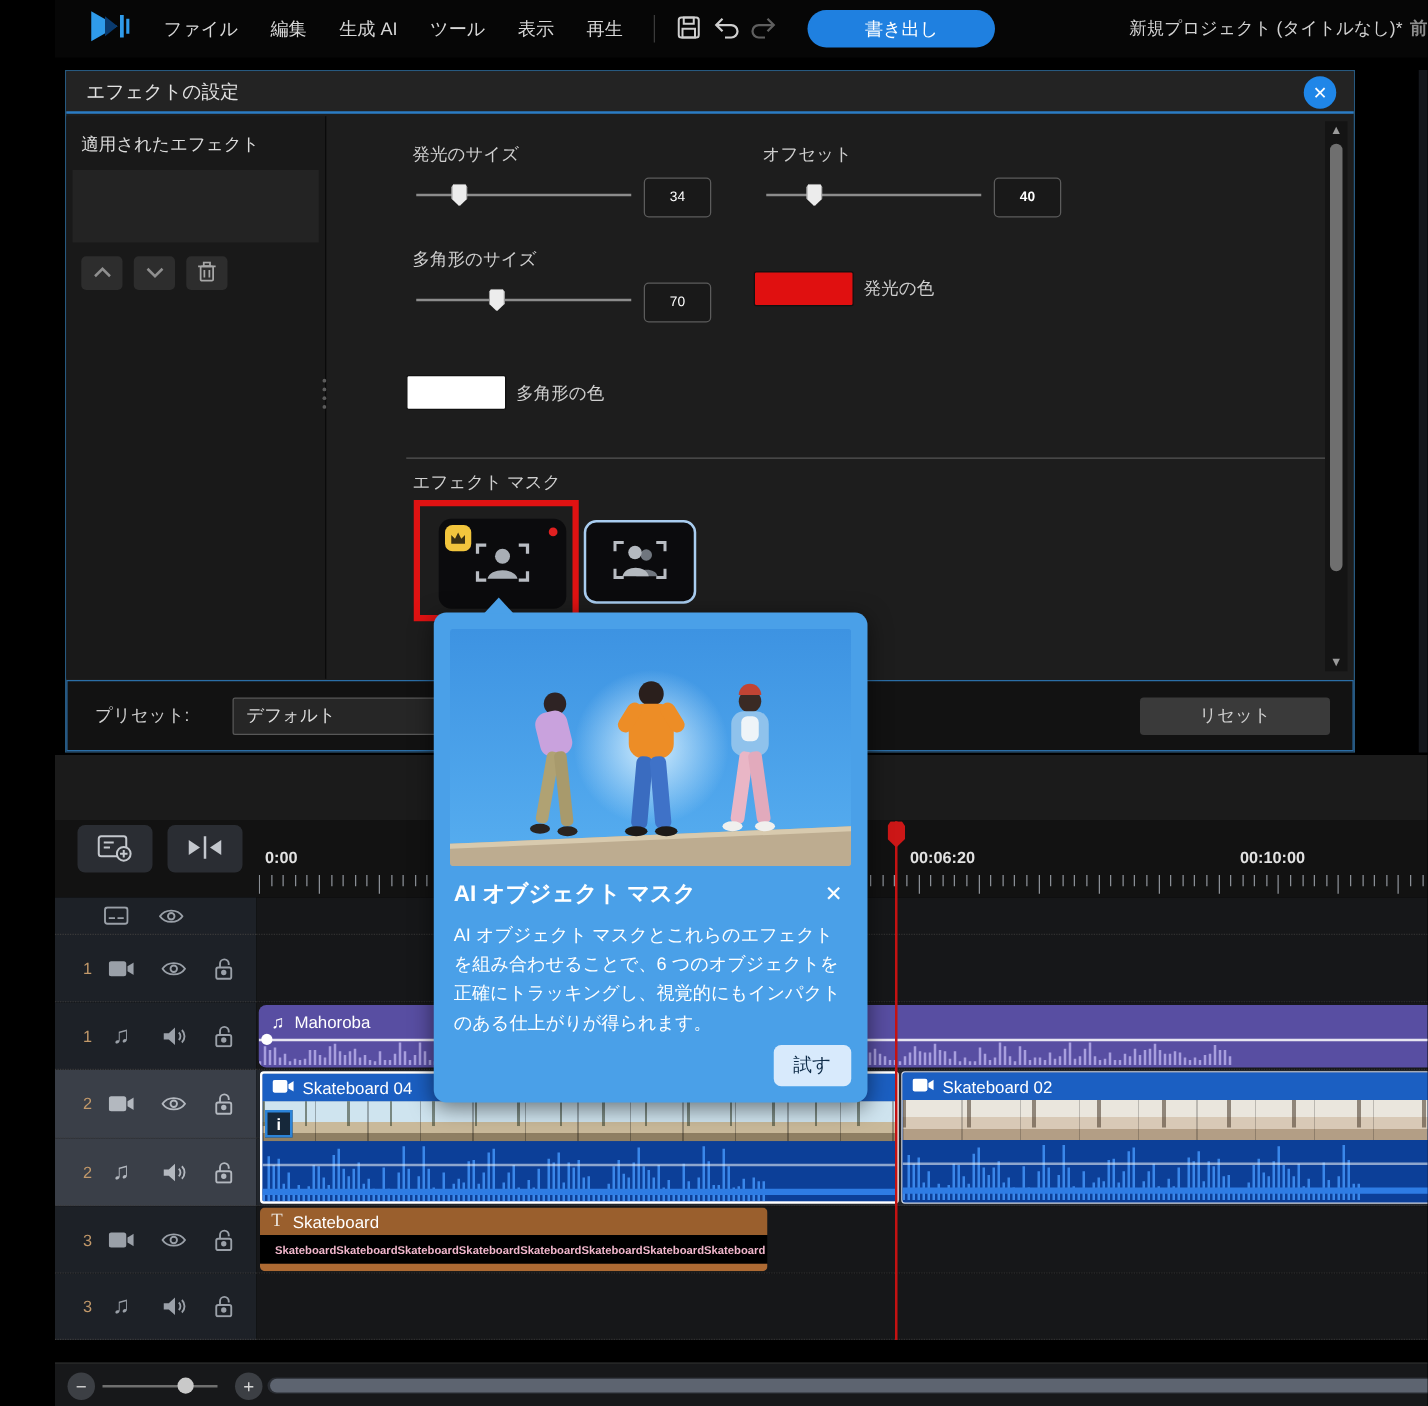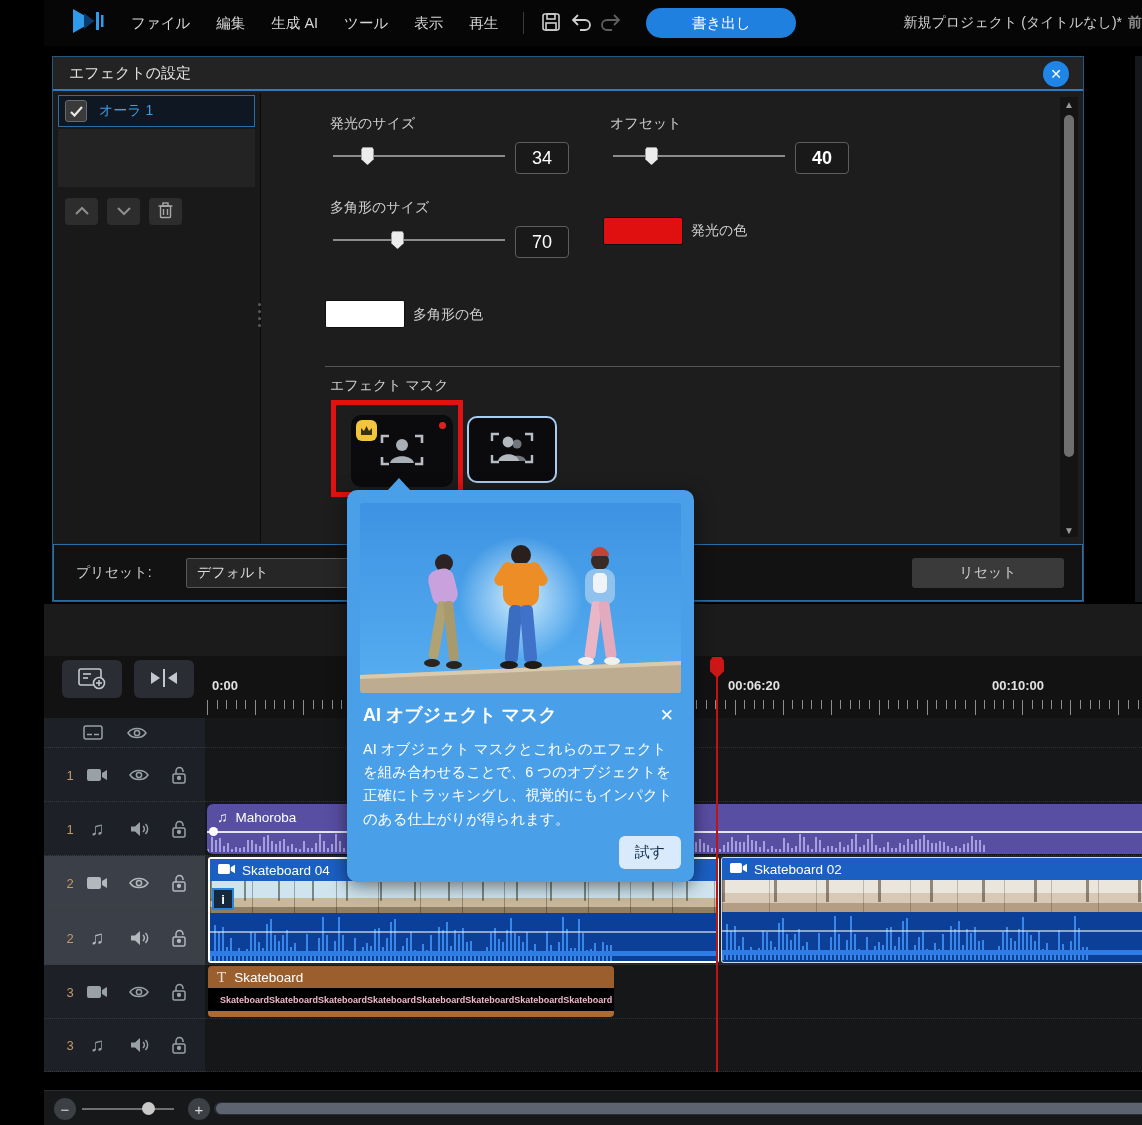--- a/index.html
+++ b/index.html
@@ -31,21 +31,21 @@
   #list-controls button{width:33px;height:27px;background:#2d2d2d;border:none;border-radius:4px;display:flex;align-items:center;justify-content:center;}
 
   #splitter-dots{position:absolute;left:205px;top:246px;width:4px;display:flex;flex-direction:column;gap:4px;}
   #splitter-dots i{width:3px;height:3px;border-radius:50%;background:#5c5c5c;}
 
   
   .fx-label{position:absolute;font-size:14px;color:#cfcfcf;white-space:nowrap;}
   .slider{position:absolute;height:18px;}
   .slider .track{position:absolute;left:0;right:0;top:8px;height:2px;background:#8c8c8c;}
   .slider .thumb{position:absolute;top:0;width:13px;height:18px;background:#ececec;border:1px solid #9a9a9a;box-sizing:border-box;clip-path:polygon(50% 100%,0 66%,0 16%,16% 0,84% 0,100% 16%,100% 66%);}
-  .valbox{position:absolute;width:52px;height:30px;background:#191919;border:1px solid #5c5c5c;border-radius:4px;color:#fff;font-size:18px;display:flex;align-items:center;justify-content:center;}
+  .valbox{position:absolute;width:52px;height:30px;background:#191919;border:1px solid #5c5c5c;border-radius:4px;color:#fff;font-size:11px;display:flex;align-items:center;justify-content:center;}
   .swatch{position:absolute;width:78px;height:26px;border-radius:2px;border:1px solid #111;}
   #fx-divider{position:absolute;left:272px;top:309px;width:740px;height:1px;background:#555;}
 
   .mask-btn{position:absolute;width:102px;height:72px;background:#0b0b0d;border-radius:10px;border:none;}
   #mask-btn-2{width:90px;height:67px;border:2px solid #a9cdf0;box-sizing:border-box;background:#0b0b0d;}
   .crown-badge{position:absolute;left:5px;top:5px;width:21px;height:21px;border-radius:6px;background:#f2c53d;display:flex;align-items:center;justify-content:center;}
   .red-dot{position:absolute;right:7px;top:7px;width:7px;height:7px;border-radius:50%;background:#e02020;}
 
   #preset-row{position:absolute;left:0;right:0;bottom:0;height:57px;border:1px solid #2b6ea6;background:#121212;box-sizing:border-box;}
   #preset-label{position:absolute;left:22px;top:19px;font-size:14px;color:#cfcfcf;}
@@ -192,28 +192,21 @@
 
   <section id="effect-panel">
     <div id="panel-titlebar">
       <span class="t">エフェクトの設定</span>
     </div>
     <button id="panel-close">
       <span>✕</span>
     </button>
 
     <aside id="effects-list">
-      <div id="effect-item">
-        <span class="cb">
-          <svg width="13" height="11" viewBox="0 0 13 11">
-              <polyline points="1,6 4.5,9.5 12,1" fill="none" stroke="#e8e8e8" stroke-width="2.2"></polyline>
-            </svg>
-        </span>
-        <span class="lbl">オーラ 1</span>
-      </div>
+      <div id="applied-header">適用されたエフェクト</div>
       <div id="effect-listbox"></div>
       <div id="list-controls">
         <button>
           <span><svg width="16" height="10" viewBox="0 0 16 10">
                 <polyline points="2,8 8,2 14,8" fill="none" stroke="#8f8f8f" stroke-width="2"></polyline>
               </svg></span>
         </button>
         <button>
           <span><svg width="16" height="10" viewBox="0 0 16 10">
                 <polyline points="2,2 8,8 14,2" fill="none" stroke="#8f8f8f" stroke-width="2"></polyline>

